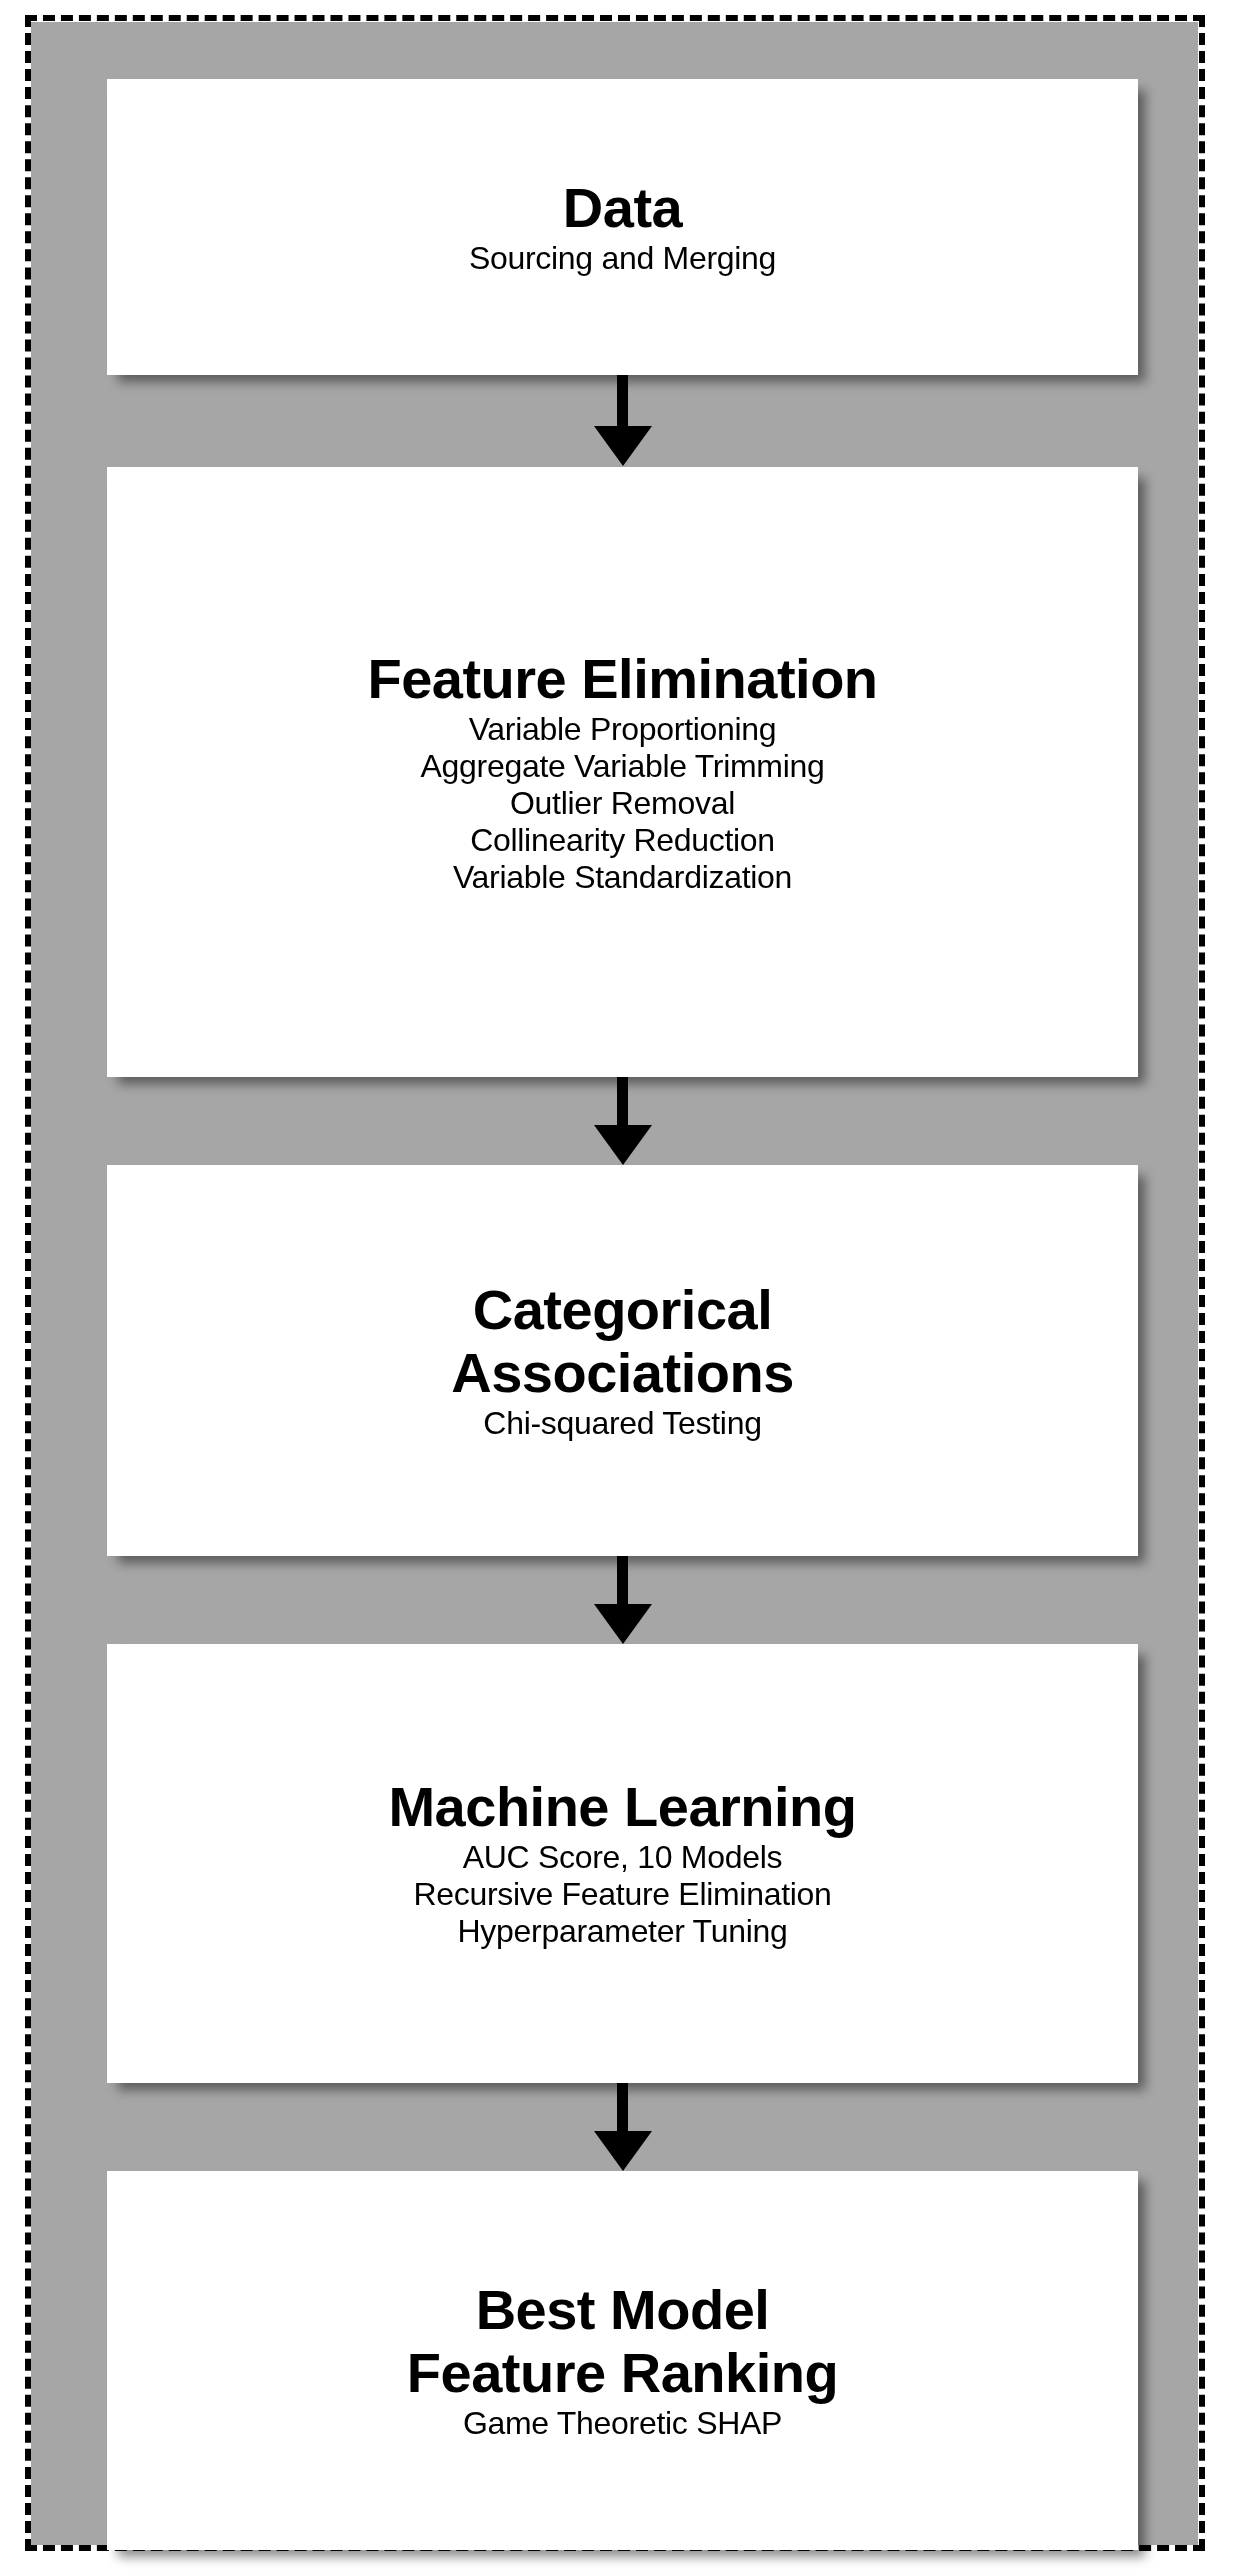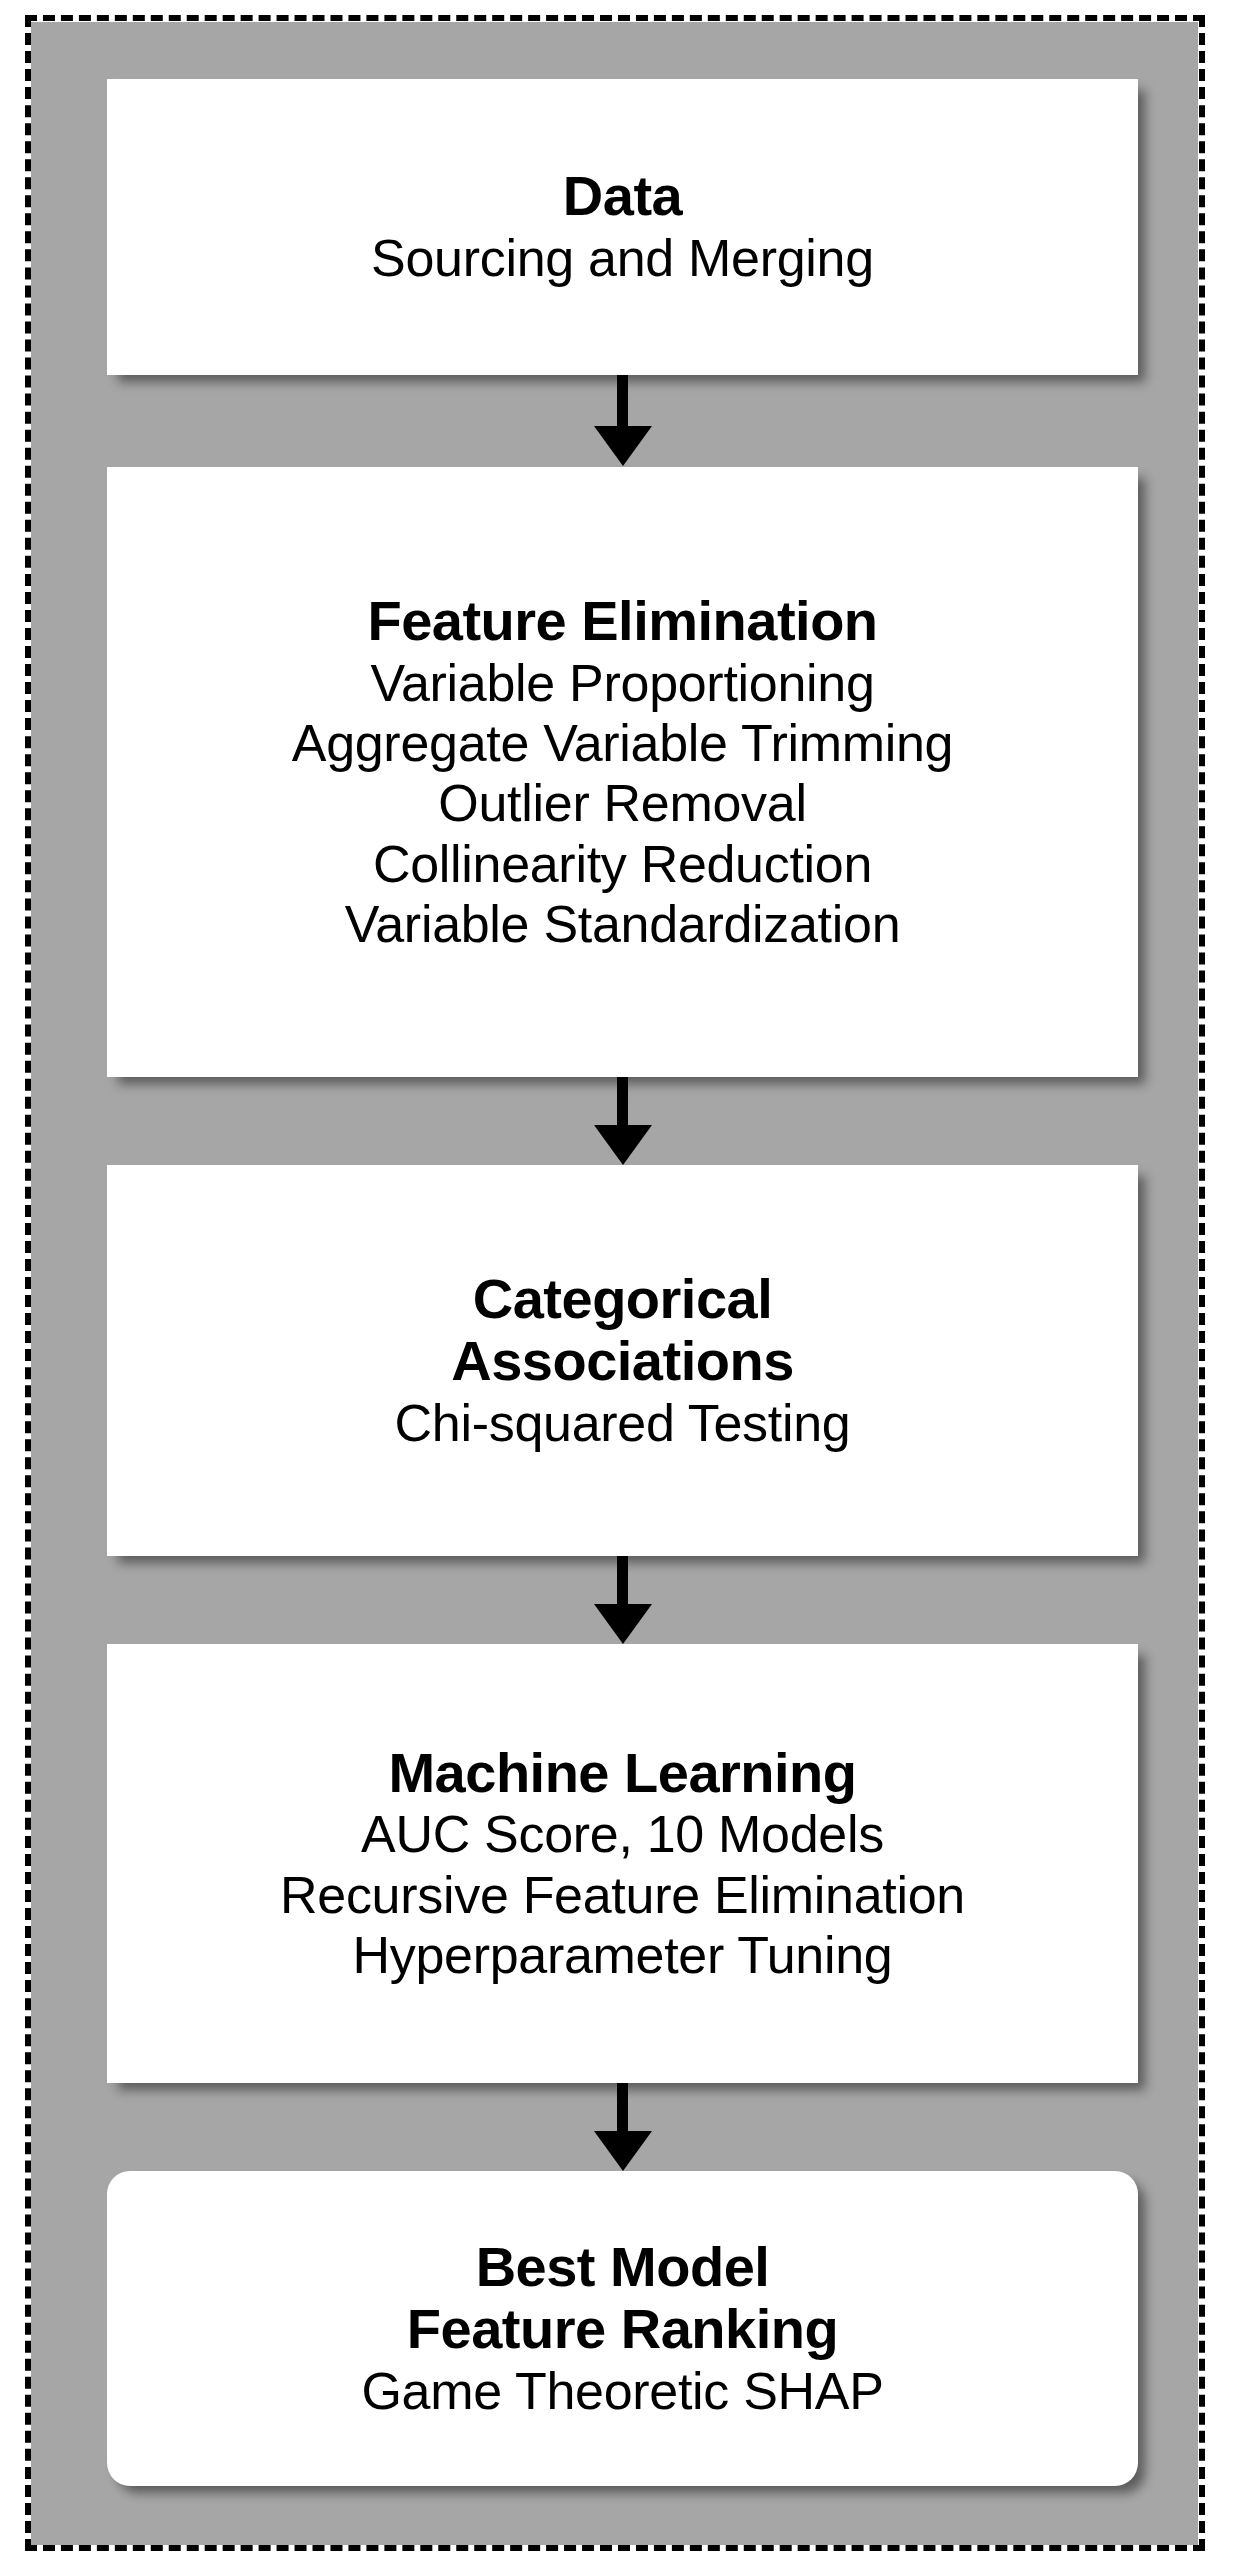--- a/index.html
+++ b/index.html
@@ -70,33 +70,33 @@
     font-weight: bold;
     font-size: 56px;
     line-height: 1.12;
     color: #000000;
     letter-spacing: -0.5px;
     white-space: pre-line;
   }
 
   .node-lines {
     font-weight: normal;
-    font-size: 52px;
+    font-size: 32px;
     line-height: 1.16;
     color: #000000;
     letter-spacing: -0.3px;
     white-space: pre-line;
   }
 
   
   .node-data          { height: 296px; }
   .node-feature       { height: 610px; }
   .node-categorical   { height: 391px; }
   .node-ml            { height: 439px; }
-  .node-best          { height: 315px; border-radius: 23px; }
+  .node-best          { height: 379px; }
 
   
   .arrow {
     position: relative;
     width: 1031px;
     display: flex;
     justify-content: center;
     align-items: flex-start;
   }
   .arrow-inner {

